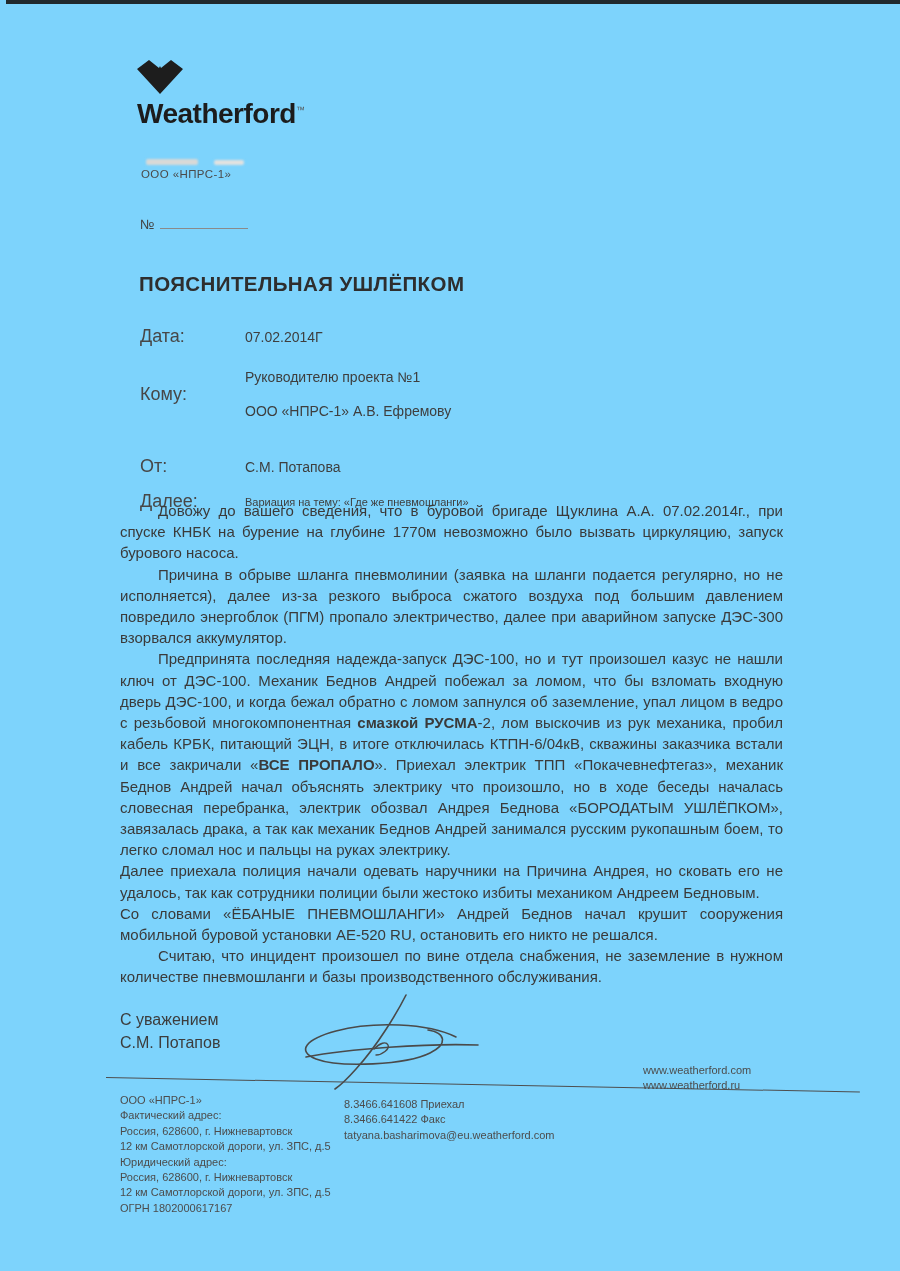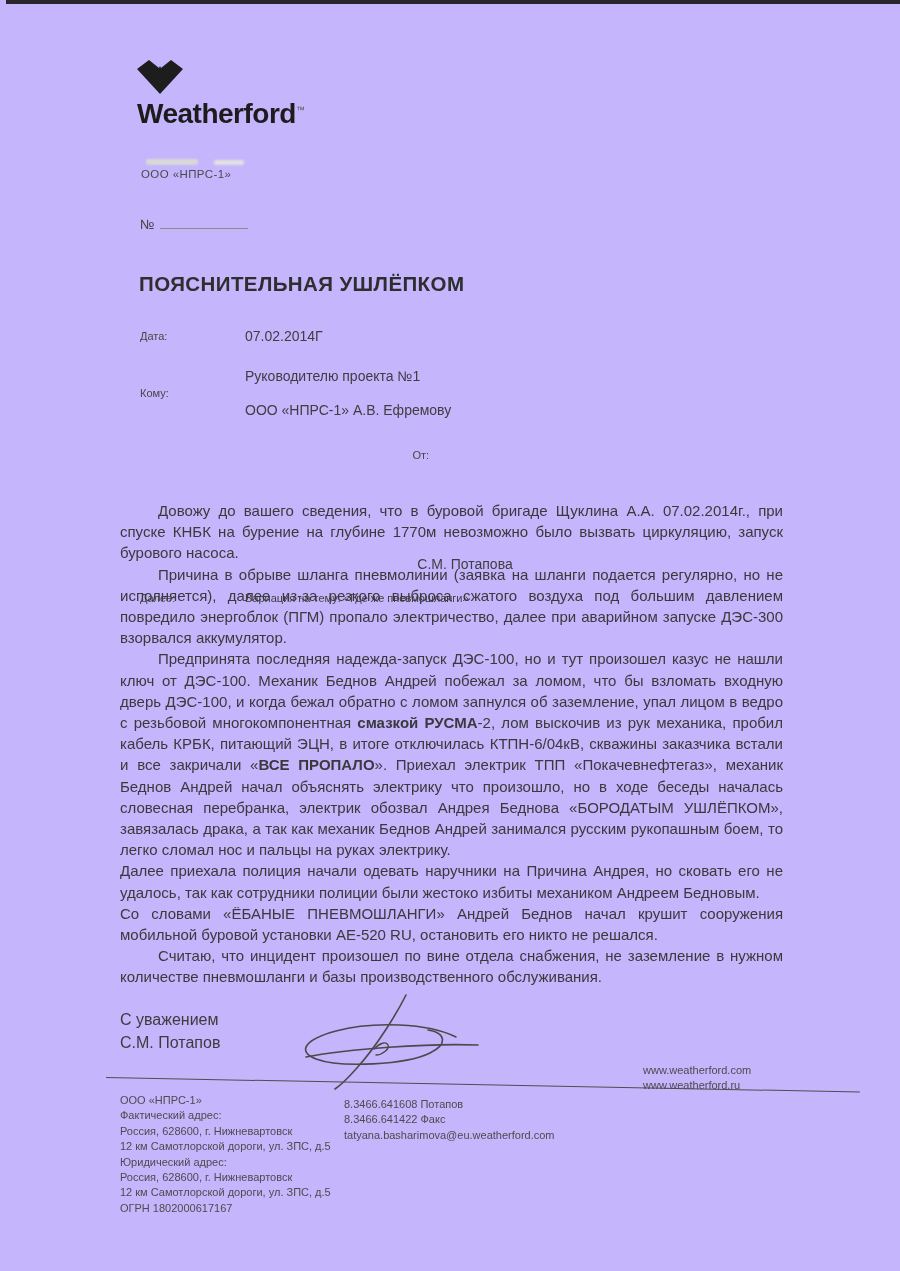--- a/index.html
+++ b/index.html
@@ -1,21 +1,21 @@
 <!DOCTYPE html>
 <html lang="ru"><head>
 <meta charset="utf-8">
 <style>
   html, body { margin: 0; padding: 0; background: #d9d9d6; }
   .page {
     position: relative;
     width: 900px;
     height: 1271px;
     margin: 0 auto;
-    background: #c4b5fd;
+    background: #7dd3fc;
     overflow: hidden;
     font-family: "Liberation Sans", sans-serif;
     color: #3b3b3b;
   }
   
   .scan-top-bar {
     position: absolute; left: 6px; top: 0; width: 894px; height: 4px;
     background: #161616; opacity: .9;
   }
   .scan-ghost {
@@ -51,26 +51,26 @@
     position: absolute; left: 139px; top: 272px;
     font-size: 20.5px; font-weight: bold; letter-spacing: .4px; color: #2e2e2e;
   }
 
   
   .fields { position: absolute; left: 140px; top: 326px; width: 650px; }
   .field-row { display: flex; align-items: center; }
   .field-row + .field-row { margin-top: 13px; }
   .field-label {
     width: 105px; flex: 0 0 105px;
-    font-size: 11px; color: #474747;
+    font-size: 18px; color: #474747;
   }
   .field-values { font-size: 14px; color: #3e3e3e; }
   .field-values .val-line { line-height: 20px; }
   .field-row.multi .field-values .val-line { line-height: 34px; }
-  .field-row.row-from { margin-top: 22px; flex-direction: column; }
+  .field-row.row-from { margin-top: 28px; }
   .field-row.row-subject { margin-top: 14px; }
   .field-row.row-subject .field-values { font-size: 11px; }
 
   
   .body-text {
     position: absolute; left: 120px; top: 500px; width: 663px;
     font-size: 15px; line-height: 21.2px; text-align: justify;
     color: #3a3a3a;
   }
   .body-text p { margin: 0; }
@@ -172,21 +172,21 @@
       <div>ООО «НПРС-1»</div>
       <div>Фактический адрес:</div>
       <div>Россия, 628600,  г. Нижневартовск</div>
       <div>12 км Самотлорской дороги, ул. ЗПС, д.5</div>
       <div>Юридический адрес:</div>
       <div>Россия, 628600, г. Нижневартовск</div>
       <div>12 км Самотлорской дороги, ул. ЗПС, д.5</div>
       <div>ОГРН 1802000617167</div>
     </div>
   <div class="footer-col footer-middle">
-      <div>8.3466.641608 Потапов</div>
+      <div>8.3466.641608 Приехал</div>
       <div>8.3466.641422 Факс</div>
       <div>tatyana.basharimova@eu.weatherford.com</div>
     </div>
   <div class="footer-col footer-right">
       <div>www.weatherford.com</div>
       <div>www.weatherford.ru</div>
     </div>
 
 </div>
 

